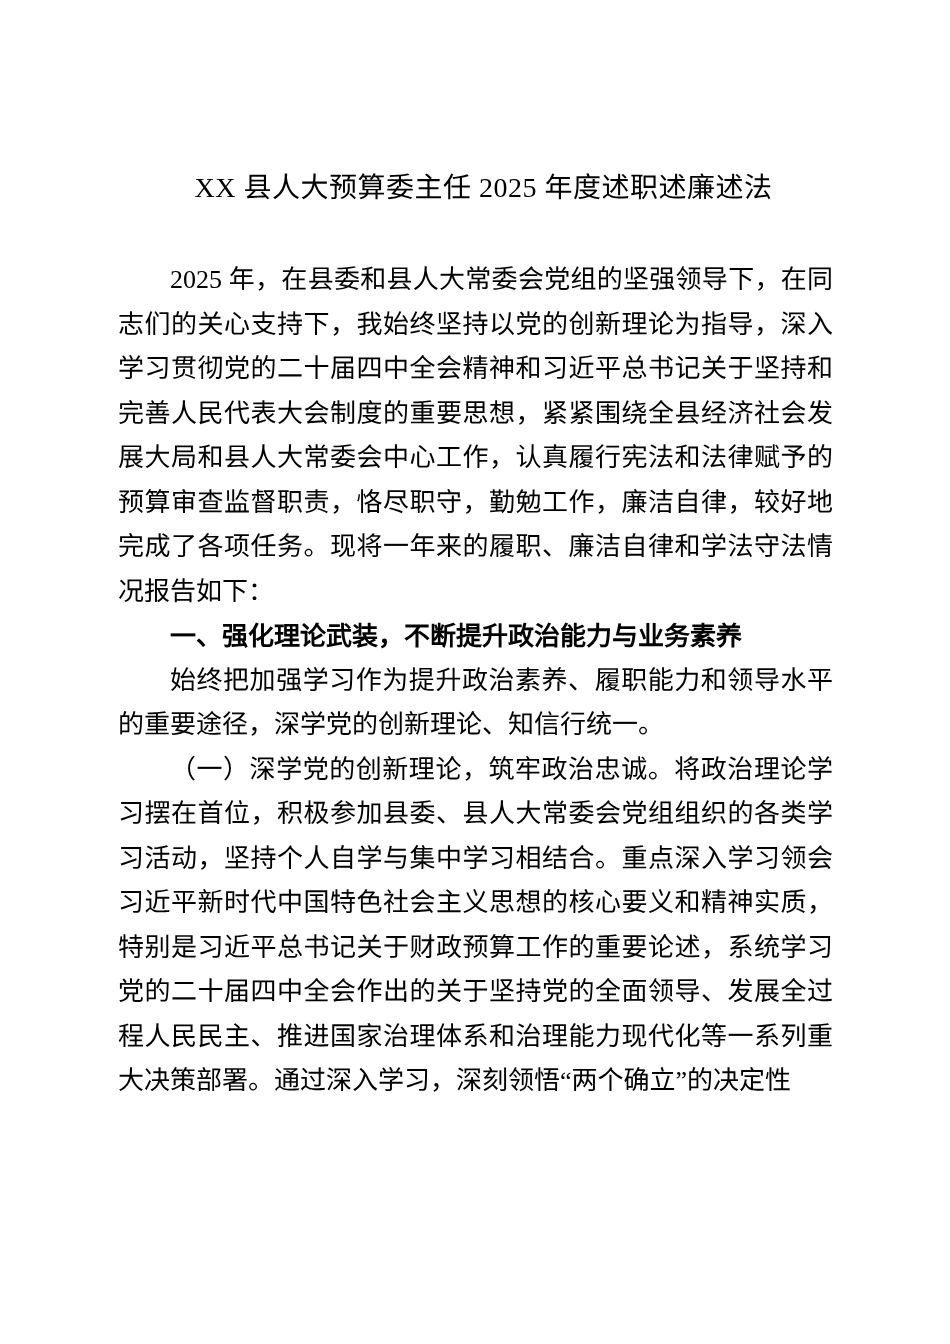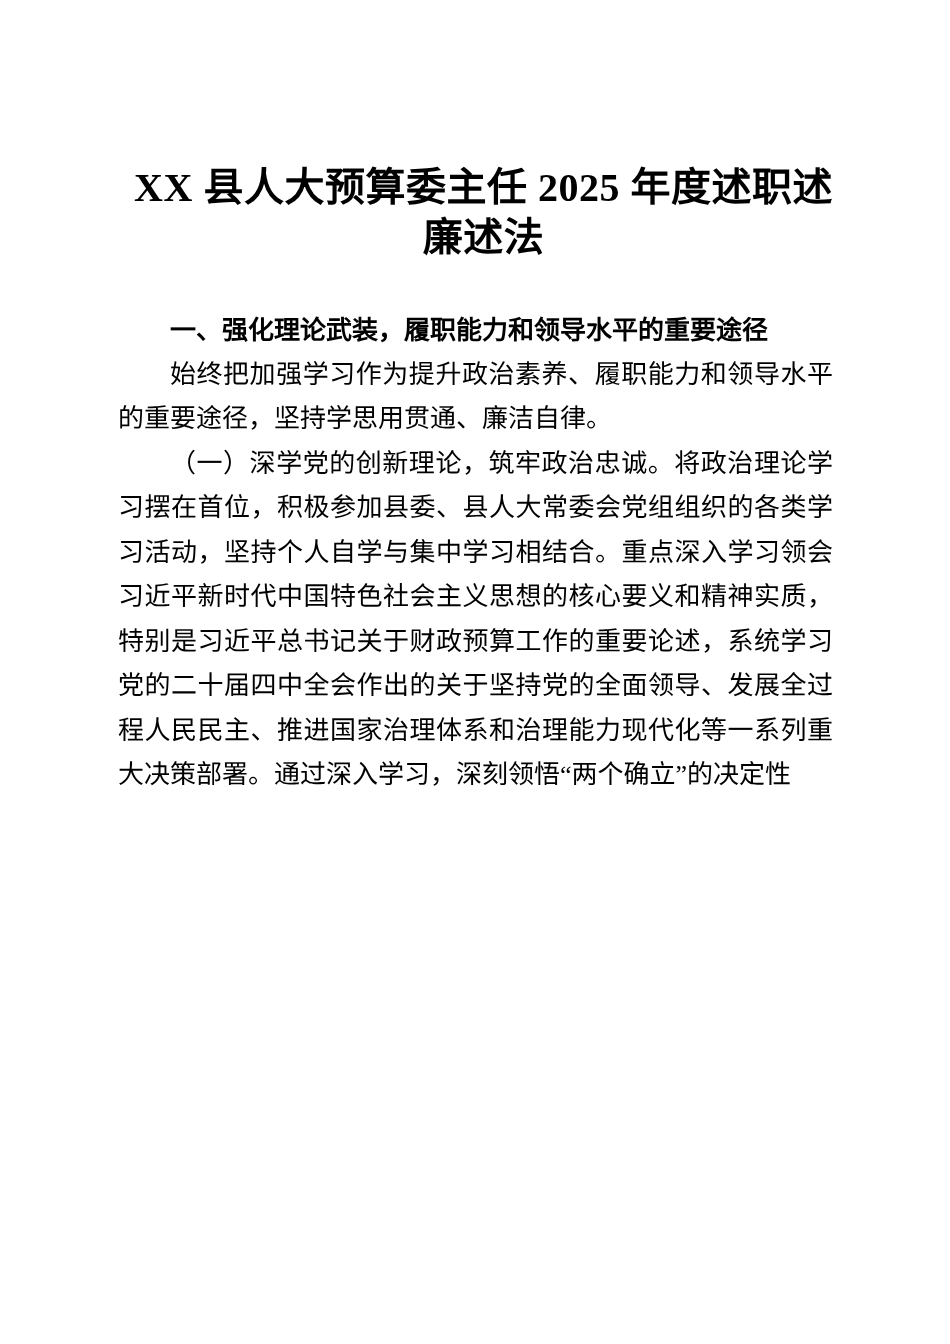--- a/index.html
+++ b/index.html
@@ -14,22 +14,22 @@
     height: 1344px;
     box-sizing: border-box;
     background: #ffffff;
     color: #000000;
     padding: 163px 117px 0 118px;
     overflow: hidden;
   }
   .doc-title {
     margin: 0 0 45px 16px;
     font-family: "Liberation Serif", "DejaVu Serif", serif;
-    font-weight: 700;
-    font-size: 40px;
+    font-weight: 400;
+    font-size: 28px;
     line-height: 50px;
     text-align: center;
     letter-spacing: 0.5px;
   }
   .doc-title .title-line {
     display: block;
   }
   .body-para {
     margin: 0;
     font-family: "Liberation Serif", "DejaVu Serif", serif;
@@ -55,20 +55,21 @@
 </style>
 </head>
 <body>
 
 <div class="page">
 
   <h1 class="doc-title">
     <span class="title-line">XX 县人大预算委主任 2025 年度述职述廉述法</span>
   </h1>
 
+  <p class="body-para">2025 年，在县委和县人大常委会党组的坚强领导下，在同志们的关心支持下，我始终坚持以党的创新理论为指导，深入学习贯彻党的二十届四中全会精神和习近平总书记关于坚持和完善人民代表大会制度的重要思想，紧紧围绕全县经济社会发展大局和县人大常委会中心工作，认真履行宪法和法律赋予的预算审查监督职责，恪尽职守，勤勉工作，廉洁自律，较好地完成了各项任务。现将一年来的履职、廉洁自律和学法守法情况报告如下：</p>
 
-  <h2 class="heading-1">一、强化理论武装，履职能力和领导水平的重要途径</h2>
+  <h2 class="heading-1">一、强化理论武装，不断提升政治能力与业务素养</h2>
 
-  <p class="body-para">始终把加强学习作为提升政治素养、履职能力和领导水平的重要途径，坚持学思用贯通、廉洁自律。</p>
+  <p class="body-para">始终把加强学习作为提升政治素养、履职能力和领导水平的重要途径，深学党的创新理论、知信行统一。</p>
 
   <p class="body-para"><span class="lead-bold">（一）深学党的创新理论，筑牢政治忠诚。</span><span>将政治理论学习摆在首位，积极参加县委、县人大常委会党组组织的各类学习活动，坚持个人自学与集中学习相结合。重点深入学习领会习近平新时代中国特色社会主义思想的核心要义和精神实质，特别是习近平总书记关于财政预算工作的重要论述，系统学习党的二十届四中全会作出的关于坚持党的全面领导、发展全过程人民民主、推进国家治理体系和治理能力现代化等一系列重大决策部署。通过深入学习，深刻领悟“两个确立”的决定性</span></p>
 
 </div>
 
 </body></html>

